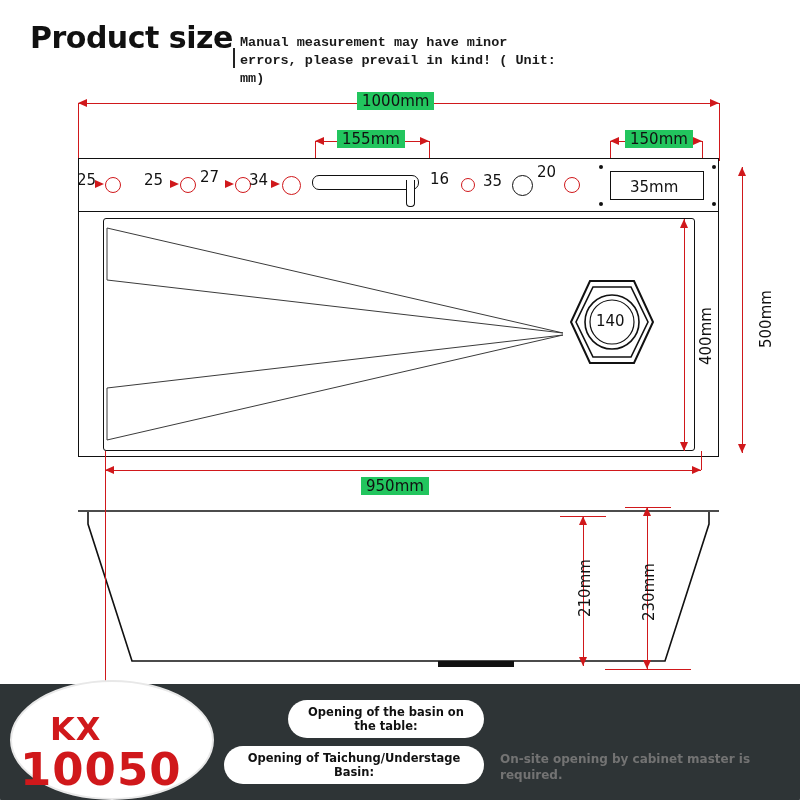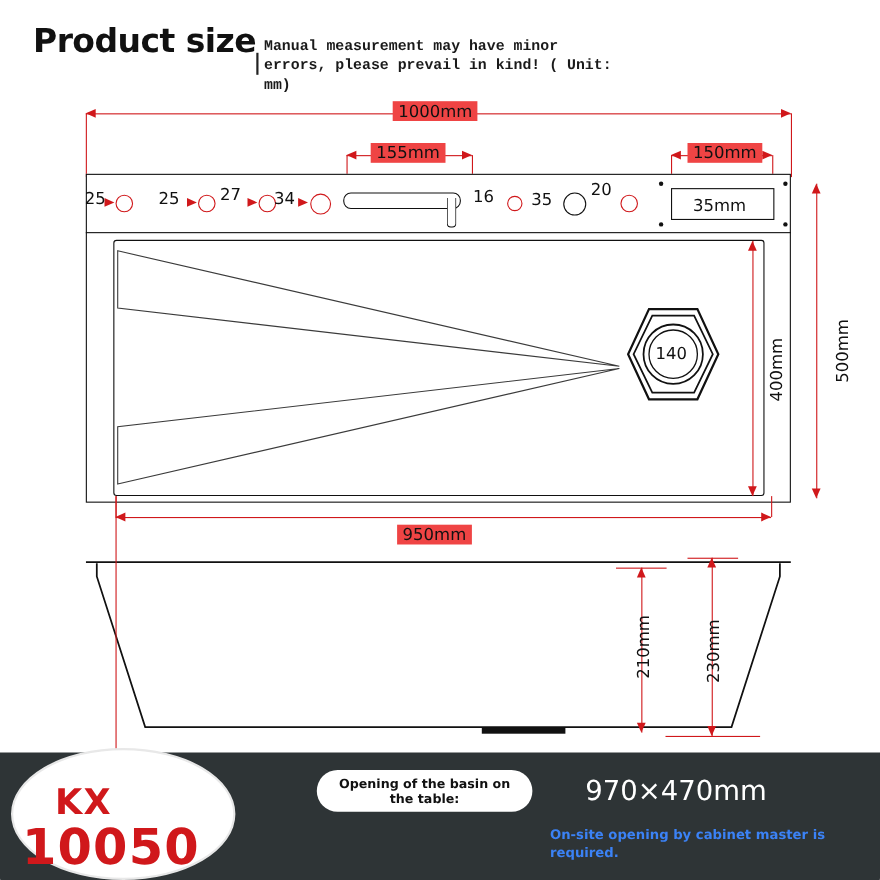--- a/index.html
+++ b/index.html
@@ -59,21 +59,21 @@
     position: absolute;
     font-size: 15px;
     color: #111;
     font-family: "DejaVu Sans", sans-serif;
     white-space: nowrap;
     transform-origin: 0 0;
     transform: rotate(-90deg);
   }
   .wlabel {
     position: absolute;
-    background: #ef4444;
+    background: #22c55e;
     padding: 0 5px;
     font-size: 15px;
     color: #111;
     font-family: "DejaVu Sans", sans-serif;
     white-space: nowrap;
   }
   
   .ar {
     position: absolute;
     width: 0; height: 0;
@@ -220,21 +220,21 @@
     font-size: 25px;
     color: #fff;
     font-family: "DejaVu Sans", sans-serif;
   }
   .val2 {
     position: absolute;
     left: 500px; top: 748px;
     width: 290px;
     font-size: 12px;
     font-weight: bold;
-    color: #3b82f6;
+    color: #737373;
     line-height: 1.3;
     font-family: "DejaVu Sans", sans-serif;
   }
 </style>
 </head>
 <body>
 
 <div class="root">
 
   <div class="title">Product size</div>
@@ -351,17 +351,17 @@
   <div class="hline" style="left:605px; top:665px; width:86px;"></div>
   <div class="lbl-v" style="left:640px; top:617px;">230mm</div>
 
   <div class="bottombar"></div>
   <div class="badge"></div>
   <div class="badge-inner"></div>
   <div class="badge-t1">KX</div>
   <div class="badge-t2">10050</div>
 
   <div class="pill pill1">Opening of the basin on the table:</div>
-  <div class="val1">970×470mm</div>
-
+
+  <div class="pill pill2">Opening of Taichung/Understage Basin:</div>
   <div class="val2">On-site opening by cabinet master is required.</div>
 
 </div>
 
 </body></html>

